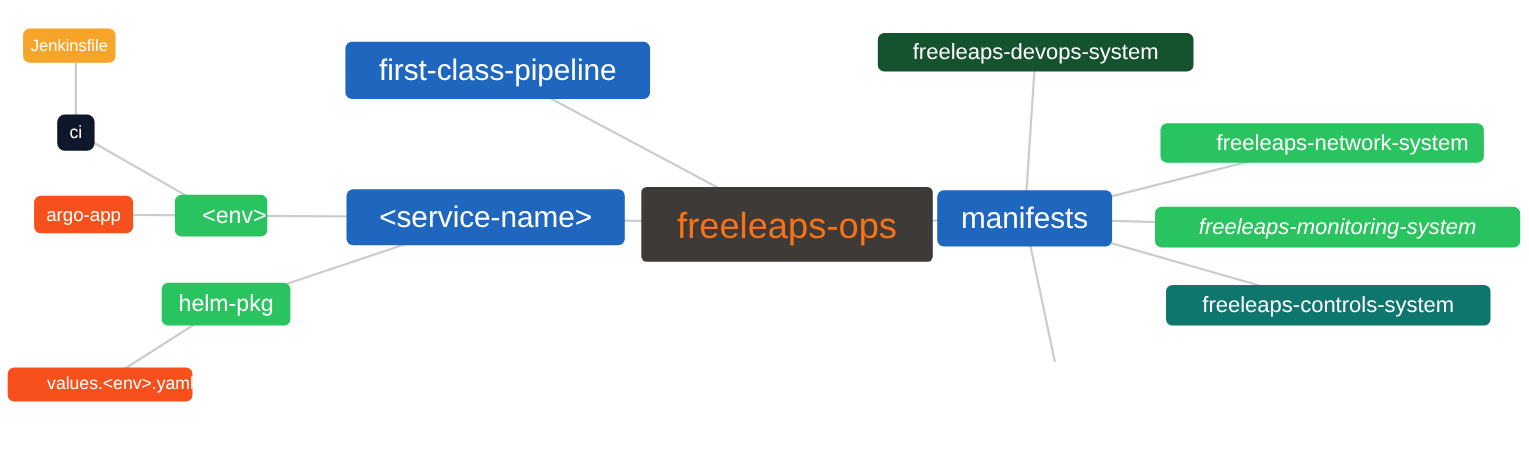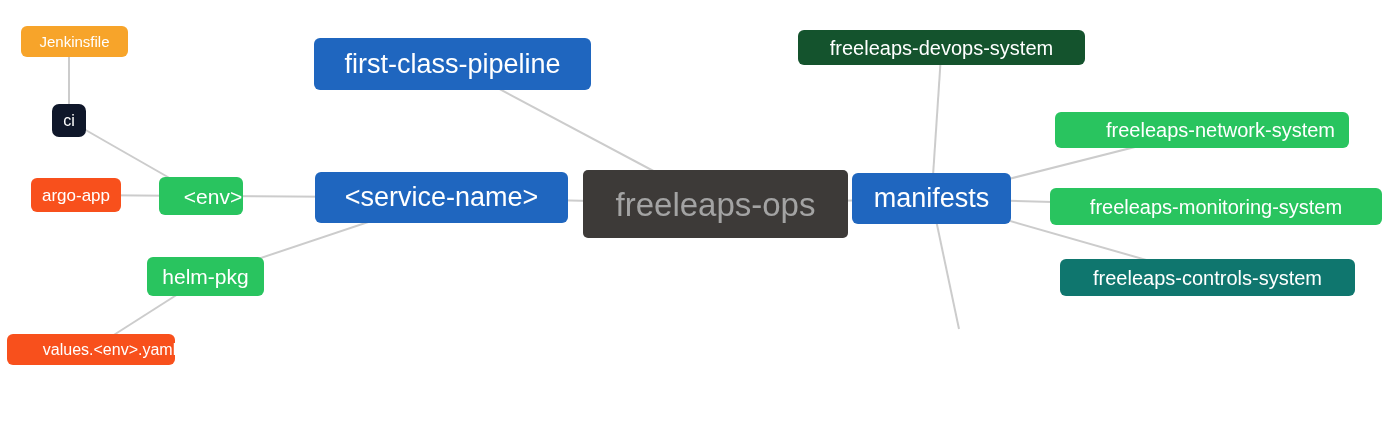--- a/index.html
+++ b/index.html
@@ -31,21 +31,21 @@
     justify-content: center;
     color: #ffffff;
     border-radius: 6px;
     white-space: nowrap;
     box-sizing: border-box;
     padding: 0 8px;
     cursor: pointer;
     line-height: 1;
   }
   
-  #n-jenkinsfile               { left:21px;   top:26px;  width:107px;  height:31px; font-size:15px; }
+  #n-jenkinsfile               { left:21px;   top:26px;  width:84px;  height:31px; font-size:15px; }
   #n-ci                        { left:52px;   top:104px; width:34px;  height:33px; font-size:16px; border-radius:7px; }
   #n-argo-app                  { left:31px;   top:178px; width:90px;  height:34px; font-size:17px; }
   #n-env                       { left:159px;  top:177px; width:84px;  height:38px; font-size:21px; }
   #n-first-class-pipeline      { left:314px;  top:38px;  width:277px; height:52px; font-size:27px; }
   #n-service-name              { left:315px;  top:172px; width:253px; height:51px; font-size:27px; }
   #n-freeleaps-ops             { left:583px;  top:170px; width:265px; height:68px; font-size:33px; border-radius:5px; }
   #n-manifests                 { left:852px;  top:173px; width:159px; height:51px; font-size:27px; }
   #n-freeleaps-devops-system   { left:798px;  top:30px;  width:287px; height:35px; font-size:20px; }
   #n-freeleaps-network-system  { left:1055px; top:112px; width:294px; height:36px; font-size:20px;padding-left:45px; }
   #n-freeleaps-monitoring-system { left:1050px; top:188px; width:332px; height:37px; font-size:20px; }
@@ -74,21 +74,21 @@
       <line x1="931.5" y1="198.5" x2="1207.5" y2="277.5" stroke="#cccccc" stroke-width="2"></line>
       <line x1="931.5" y1="198.5" x2="959" y2="329" stroke="#cccccc" stroke-width="2"></line>
     </svg>
 
   <div class="node" id="n-jenkinsfile" style="background: rgb(247, 164, 42); color: rgb(255, 255, 255);">Jenkinsfile</div>
   <div class="node" id="n-ci" style="background: #0f172a; color: rgb(255, 255, 255);">ci</div>
   <div class="node" id="n-argo-app" style="background: rgb(248, 80, 28); color: rgb(255, 255, 255);">argo-app</div>
   <div class="node" id="n-env" style="background: rgb(41, 196, 95); color: rgb(255, 255, 255); padding-left: 32px;">&lt;env&gt;</div>
   <div class="node" id="n-first-class-pipeline" style="background: rgb(31, 102, 191); color: rgb(255, 255, 255);">first-class-pipeline</div>
   <div class="node" id="n-service-name" style="background: rgb(31, 102, 191); color: #ffffff;">&lt;service-name&gt;</div>
-  <div class="node" id="n-freeleaps-ops" style="background: rgb(61, 58, 56); color: #a3a3a3;">freeleaps-ops</div>
+  <div class="node" id="n-freeleaps-ops" style="background: rgb(61, 58, 56); color: #f97316;">freeleaps-ops</div>
   <div class="node" id="n-manifests" style="background: rgb(31, 102, 191); color: rgb(255, 255, 255);">manifests</div>
   <div class="node" id="n-freeleaps-devops-system" style="background: #14532d; color: rgb(255, 255, 255);">freeleaps-devops-system</div>
   <div class="node" id="n-freeleaps-network-system" style="background: rgb(41, 196, 95); color: rgb(255, 255, 255);">freeleaps-network-system</div>
-  <div class="node" id="n-freeleaps-monitoring-system" style="background: rgb(41, 196, 95); color: rgb(255, 255, 255);">freeleaps-monitoring-system</div>
+  <div class="node" id="n-freeleaps-monitoring-system" style="background: rgb(41, 196, 95); color: rgb(255, 255, 255); font-style: italic;">freeleaps-monitoring-system</div>
   <div class="node" id="n-freeleaps-controls-system" style="background: #0f766e; color: rgb(255, 255, 255);">freeleaps-controls-system</div>
   <div class="node" id="n-helm-pkg" style="background: rgb(41, 196, 95); color: rgb(255, 255, 255);">helm-pkg</div>
   <div class="node" id="n-values-env-yaml" style="background: rgb(248, 80, 28); color: rgb(255, 255, 255);">values.&lt;env&gt;.yaml</div>
 </div>
 
 </body></html>

